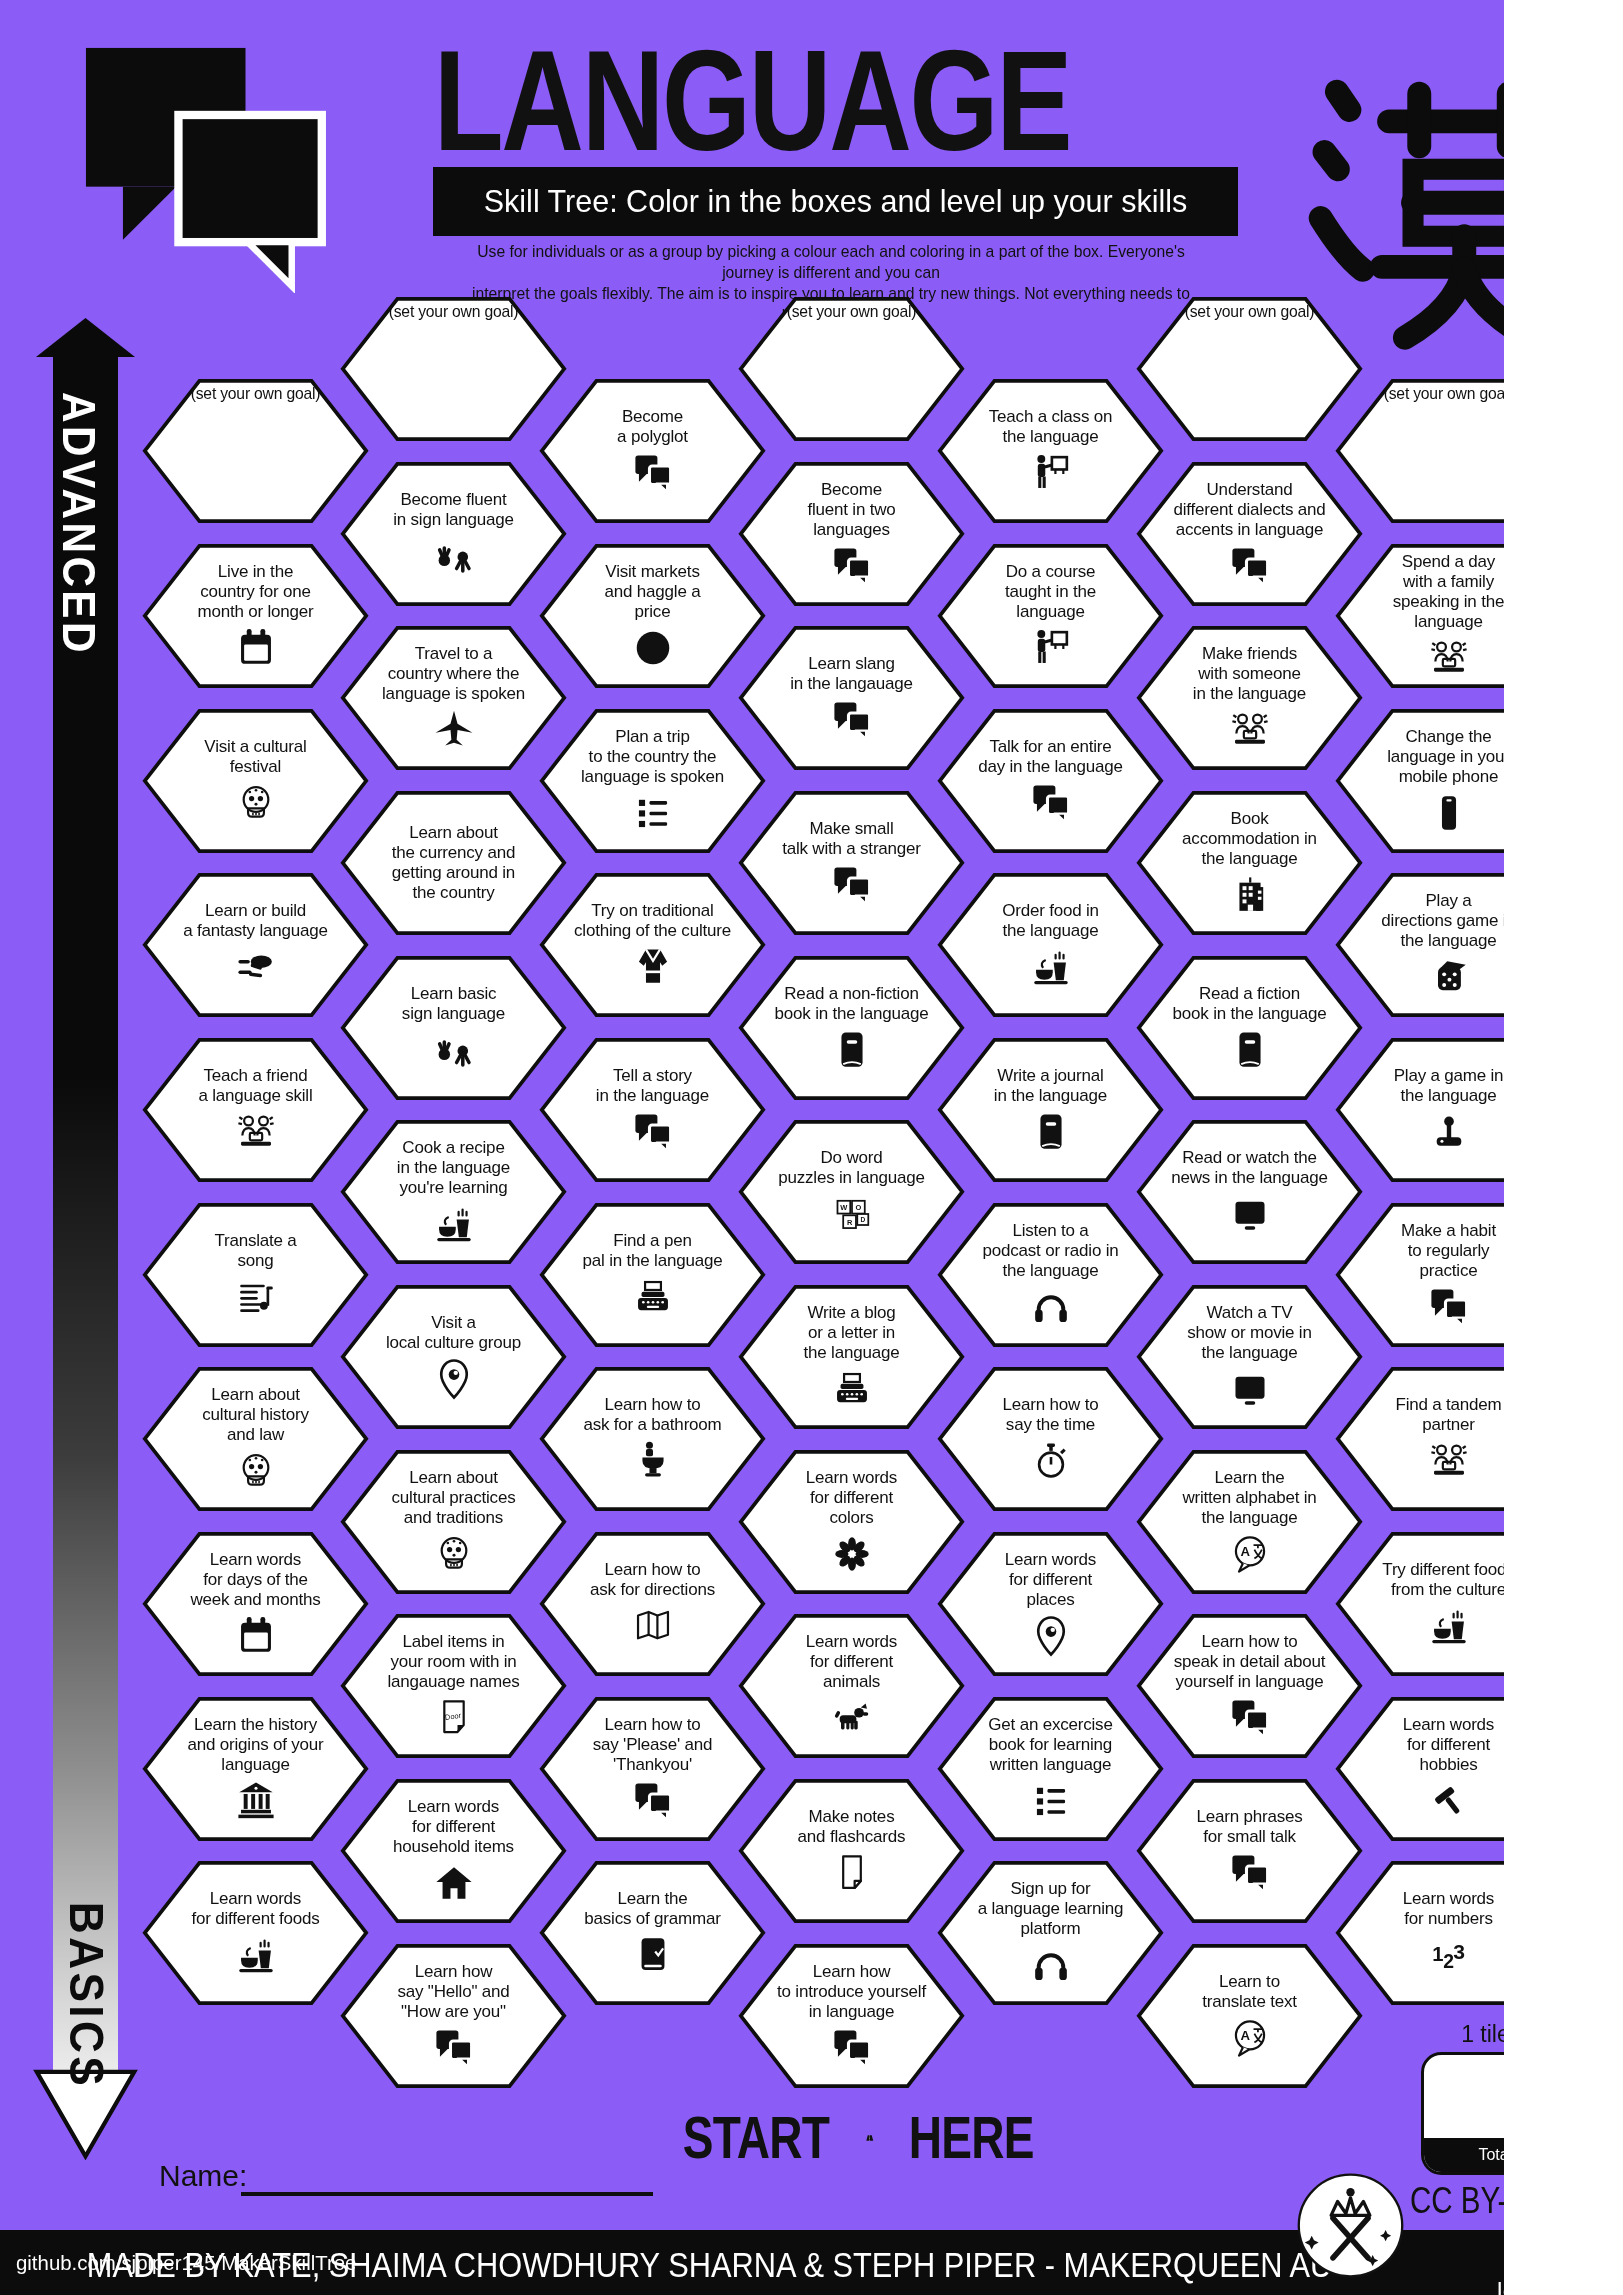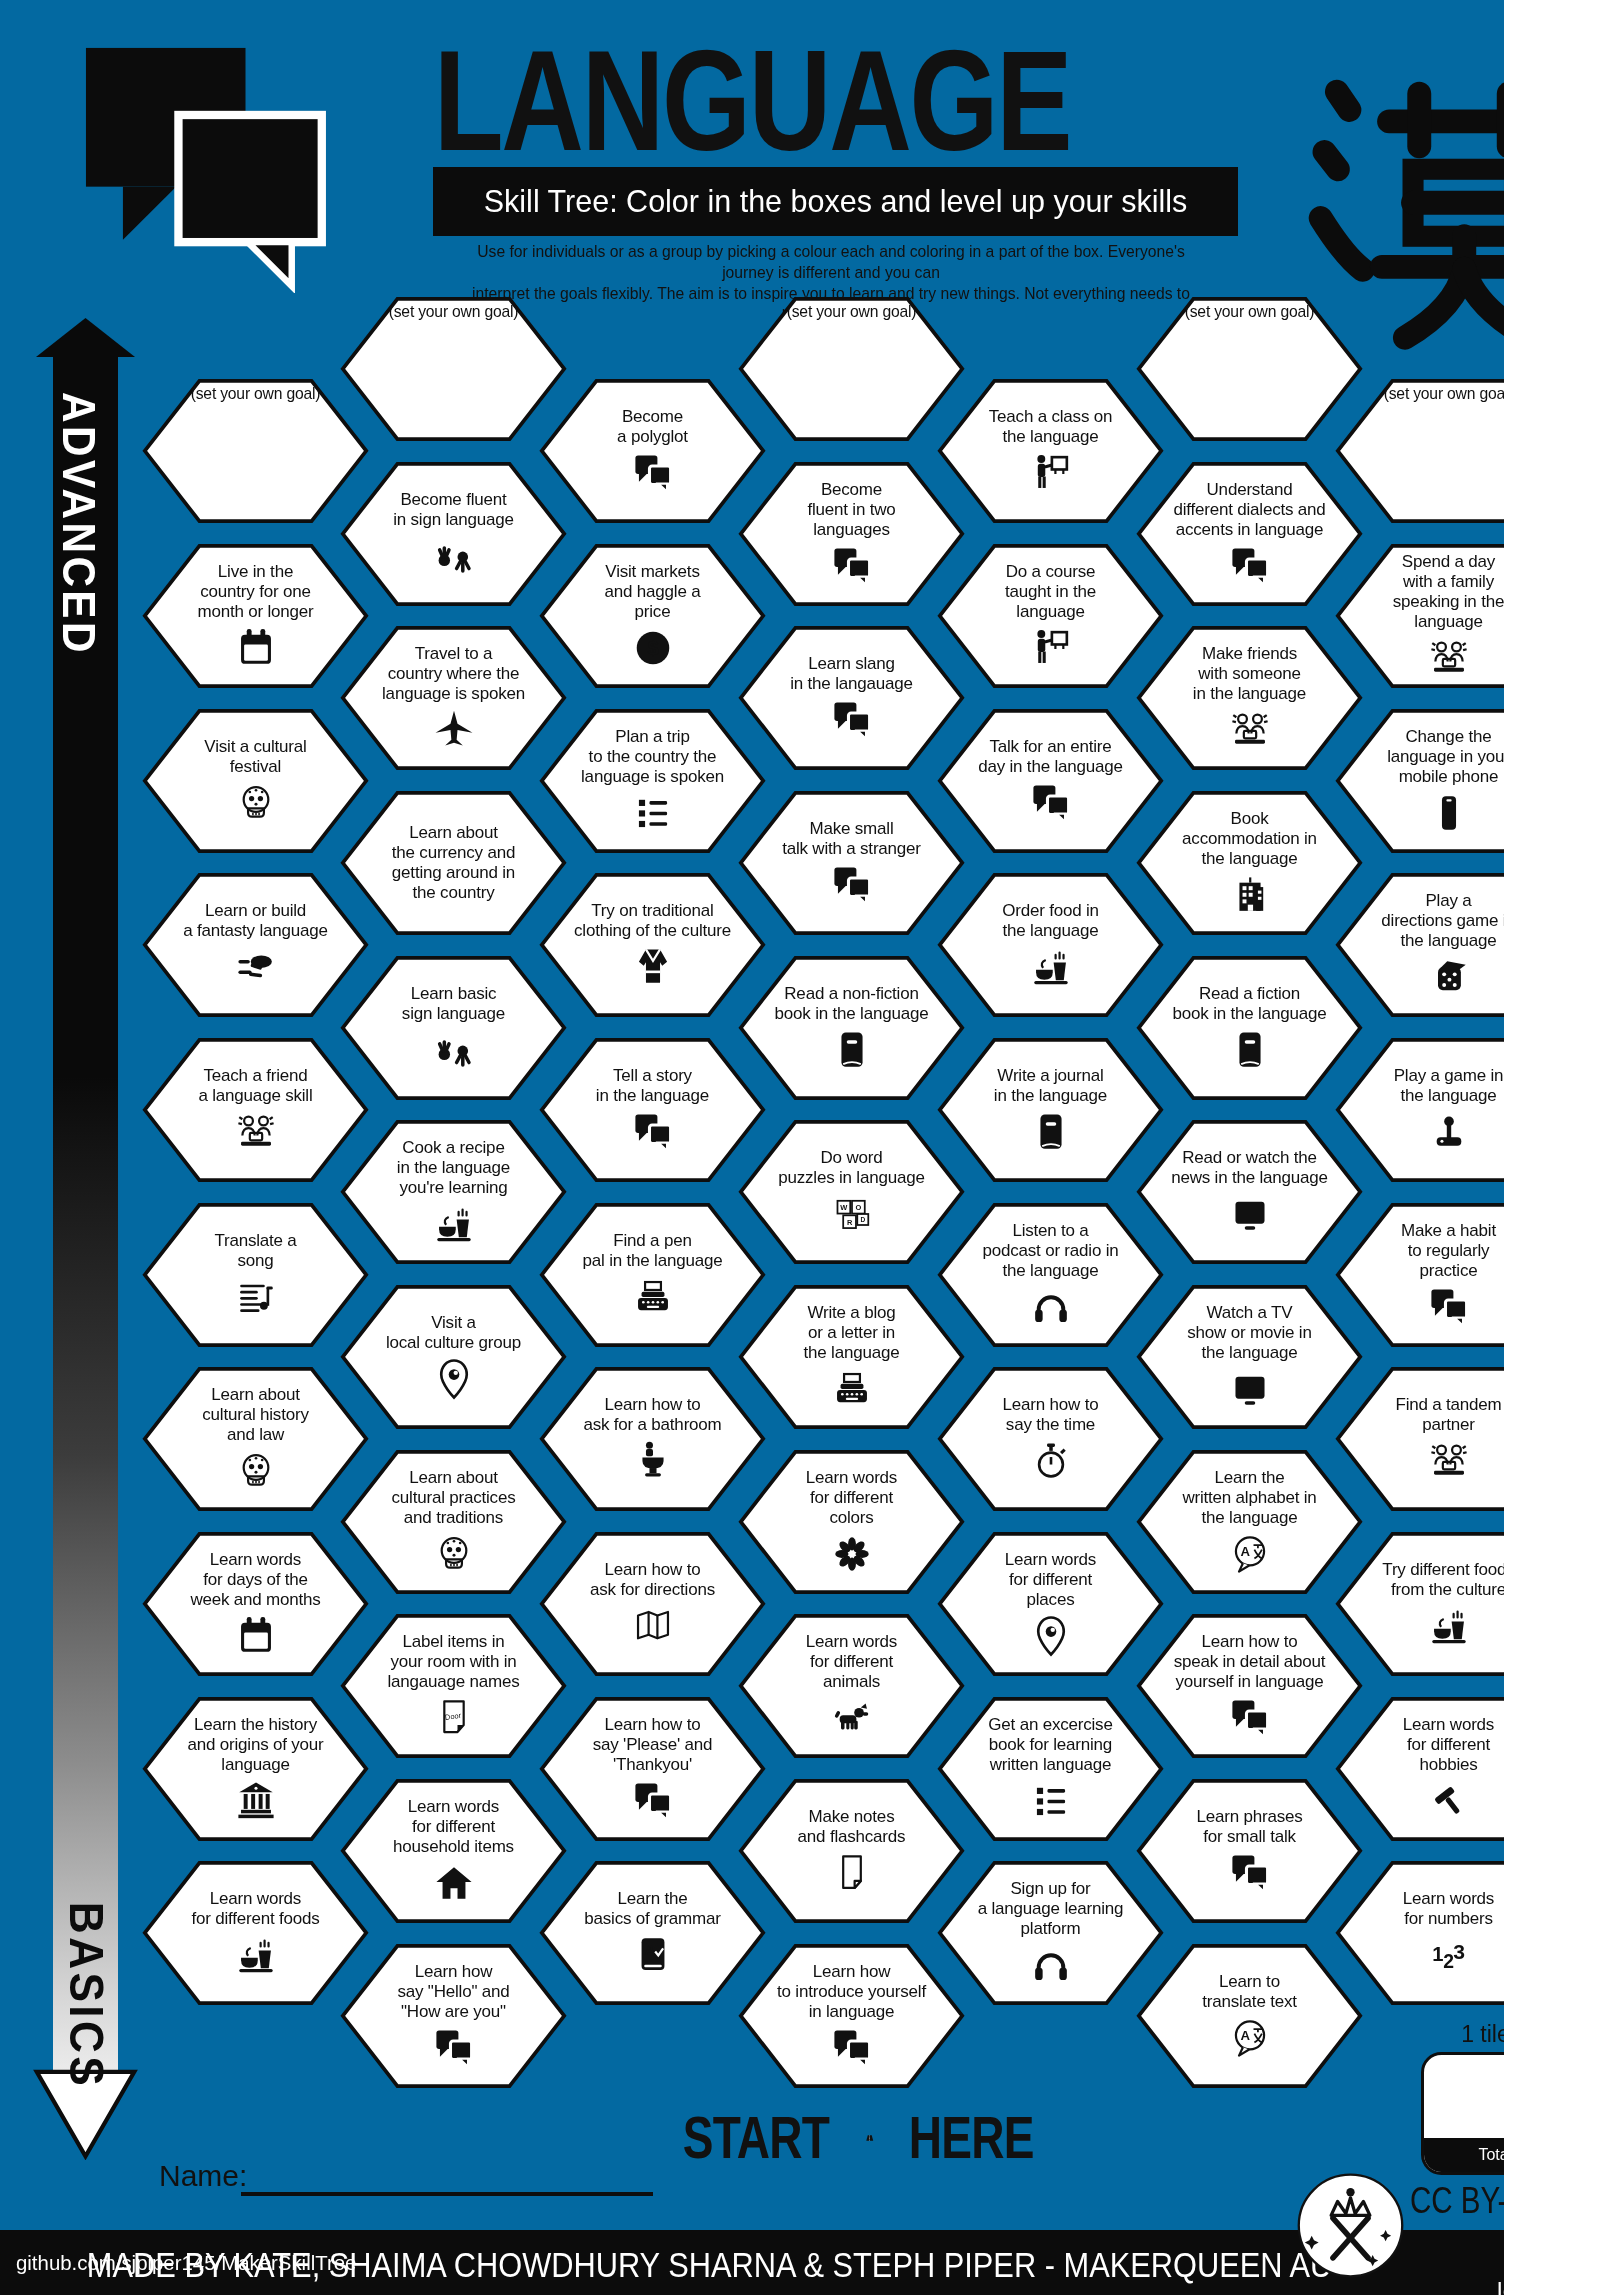--- a/index.html
+++ b/index.html
@@ -1,16 +1,16 @@
 <!DOCTYPE html>
 <html style="font-size:7.4px"><head>
 <meta charset="utf-8">
 <style>
   html,body{margin:0;padding:0;background:#fff;}
-  #page{position:relative;width:1504px;height:2295px;background:#0369a1;overflow:hidden;
+  #page{position:relative;width:1504px;height:2295px;background:#8b5cf6;overflow:hidden;
         font-family:"Liberation Sans",sans-serif;color:#111;}
   .abs{position:absolute;}
   
   #title{left:0;right:0;top:18.5px;text-align:center;font-size:143px;font-weight:900;
          letter-spacing:-2.8px;transform:scaleX(.80);transform-origin:50% 0;white-space:nowrap;}
   #subtitle{left:433px;top:167px;width:805px;height:69px;background:#0c0c0c;color:#fff;
             display:flex;align-items:center;justify-content:center;font-size:30.5px;white-space:pre-line;}
   #desc{left:470px;top:241px;width:722px;text-align:center;font-size:15.7px;line-height:1.35;white-space:pre-line;}
   #kanji-box{left:1291px;top:56px;width:268px;height:305px;}
   .sr{position:absolute;width:0.5px;height:0.5px;overflow:hidden;clip:rect(0 0 0 0);}

